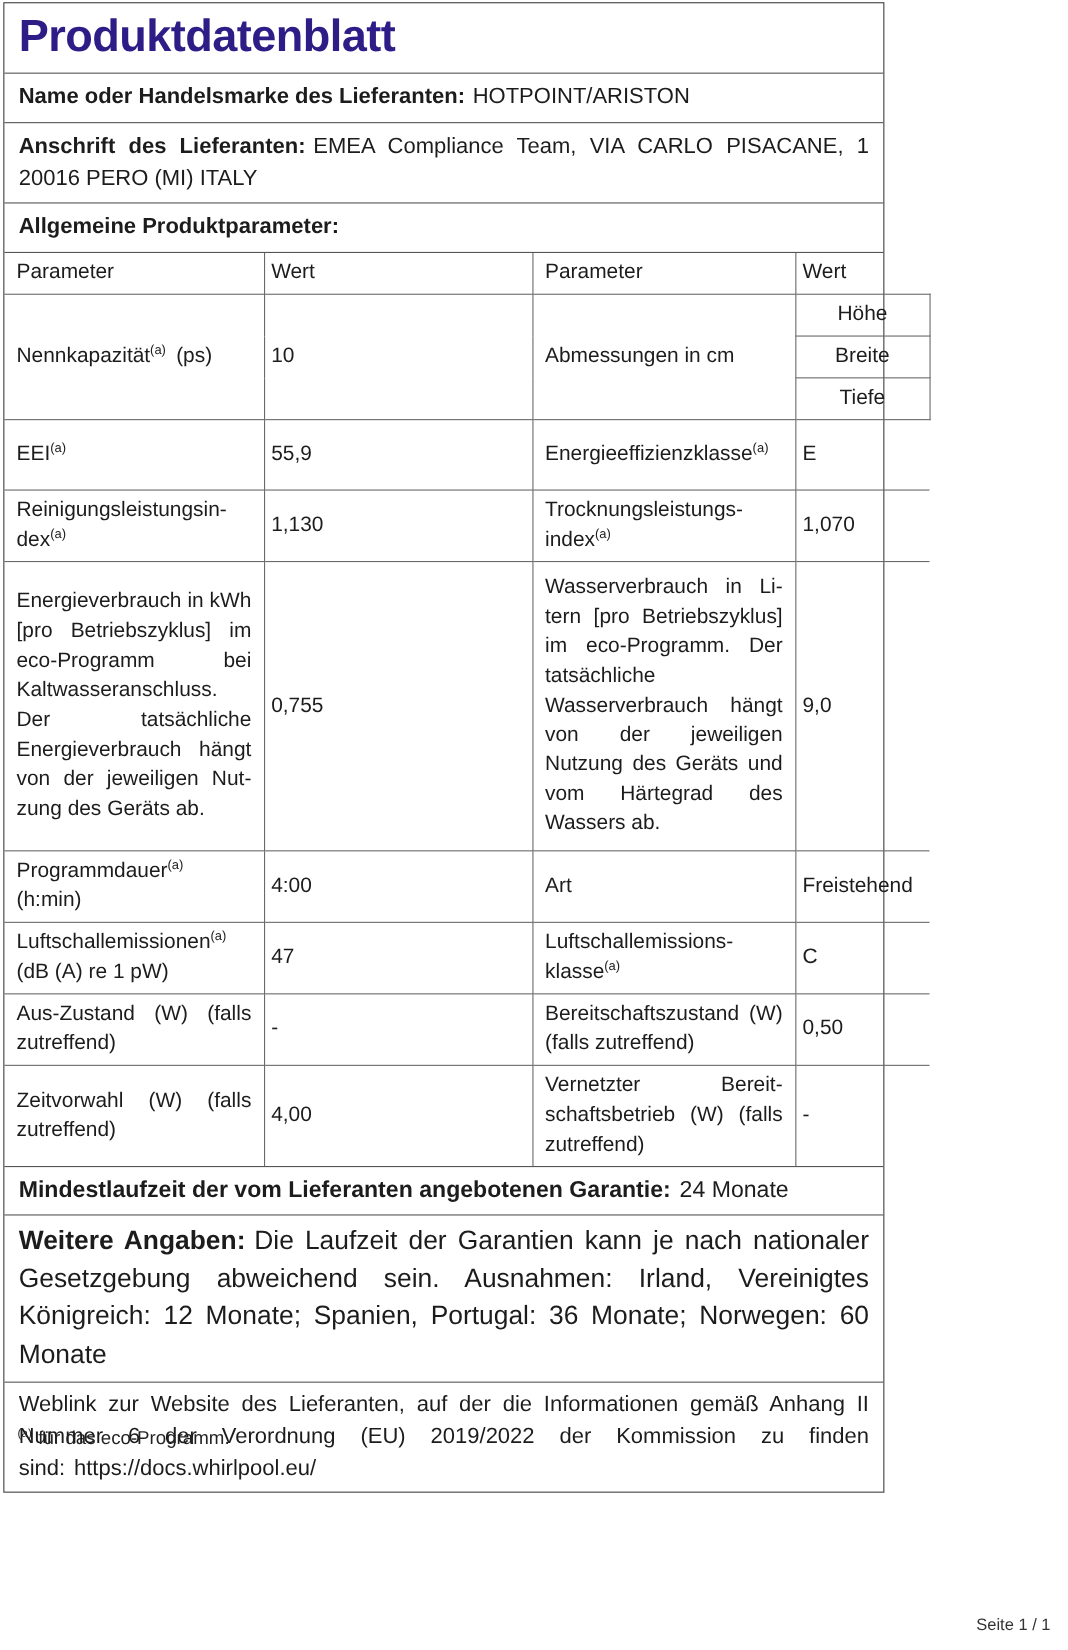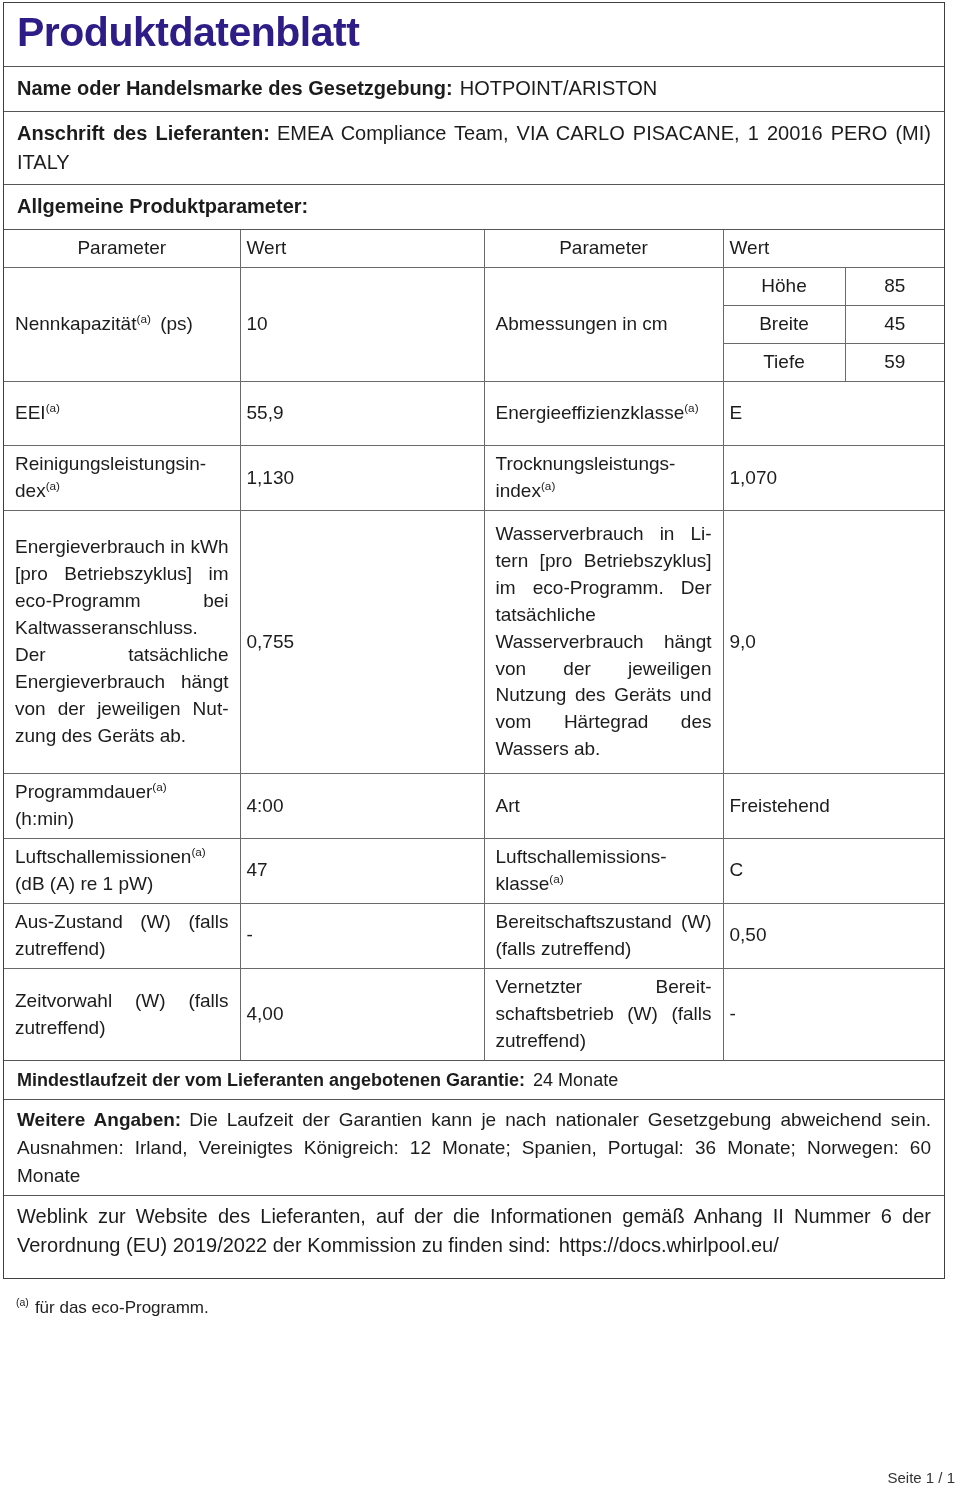--- a/index.html
+++ b/index.html
@@ -7,21 +7,21 @@
     background: #ffffff;
     width: 971px; height: 1500px;
     position: relative;
     font-family: "Liberation Sans", sans-serif;
     color: #1c1c1c;
     -webkit-font-smoothing: antialiased;
   }
   .sheet {
     position: absolute;
     left: 3px; top: 2px;
-    width: 942px;
+    width: 801px;
     border: 1px solid #3f3f3f;
     box-sizing: border-box;
     background: #fff;
   }
   
   .masthead { padding: 6px 13px 10px 13px; }
   .masthead h1 {
     margin: 0;
     font-size: 41px;
     font-weight: bold;
@@ -62,21 +62,21 @@
   table.params td, table.params th {
     border: 1px solid #6a6a6a;
     font-size: 19px;
     font-weight: normal;
     line-height: 1.42;
     padding: 5px 11px;
     vertical-align: middle;
     box-sizing: border-box;
     overflow: hidden;
   }
-  table.params th { text-align: center; }
+  table.params th { text-align: left; }
   table.params th.c, table.params td.v { text-align: left; padding-left: 6px; padding-right: 6px; }
   td.p { text-align: justify; }
   td.dl, td.dv { text-align: center; padding: 2px 6px; }
   tr.h-head   { height: 37px; }
   tr.h-dim    { height: 33px; }
   tr.h-eei    { height: 64px; }
   tr.h-clean  { height: 65px; }
   tr.h-energy { height: 263px; }
   tr.h-dur    { height: 64px; }
   tr.h-noise  { height: 63px; }
@@ -92,22 +92,22 @@
   .foot {
     border-top: 1px solid #555;
     padding: 6px 13px;
     font-size: 19px;
     line-height: 1.45;
     box-sizing: border-box;
     text-align: justify;
   }
   .foot .lbl { font-weight: bold; }
   .foot .val { margin-left: 8px; }
-  .f-min  { min-height: 38px; font-size: 18px; }
-  .f-more { min-height: 94px; font-size: 19px; }
+  .f-min  { min-height: 38px; font-size: 21px; }
+  .f-more { min-height: 94px; font-size: 24px; }
   .f-web  { min-height: 83px; font-size: 20px; }
   
   .footnote {
     position: absolute;
     left: 16px; top: 1298px;
     font-size: 17px;
     color: #222;
   }
   .footnote sup { margin-right: 6px; }
   .pageno {
@@ -120,21 +120,21 @@
 </head>
 <body>
 
 <div class="sheet">
 
   <div class="masthead">
     <h1 style="color: rgb(46, 29, 134);">Produktdatenblatt</h1>
   </div>
 
   <div class="sec r-name">
-    <span class="lbl">Name oder Handelsmarke des Gesetzgebung:</span><span class="val">HOTPOINT/ARISTON</span>
+    <span class="lbl">Name oder Handelsmarke des Lieferanten:</span><span class="val">HOTPOINT/ARISTON</span>
   </div>
 
   <div class="sec r-addr">
     <span class="lbl">Anschrift des Lieferanten:</span><span class="val">EMEA Compliance Team, VIA CARLO PISACANE, 1 20016 PERO (MI) ITA­LY</span>
   </div>
 
 
   <div class="sec r-general">
     <span class="lbl">Allgemeine Produktparameter:</span>
   </div>

